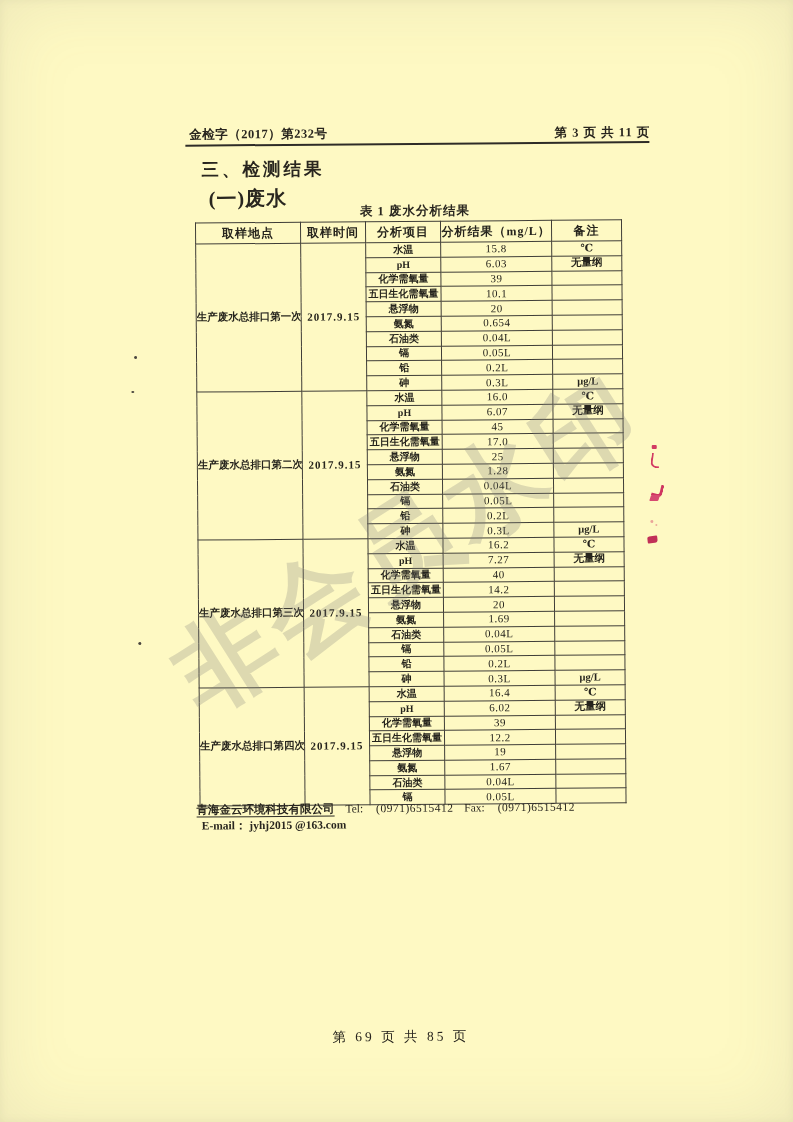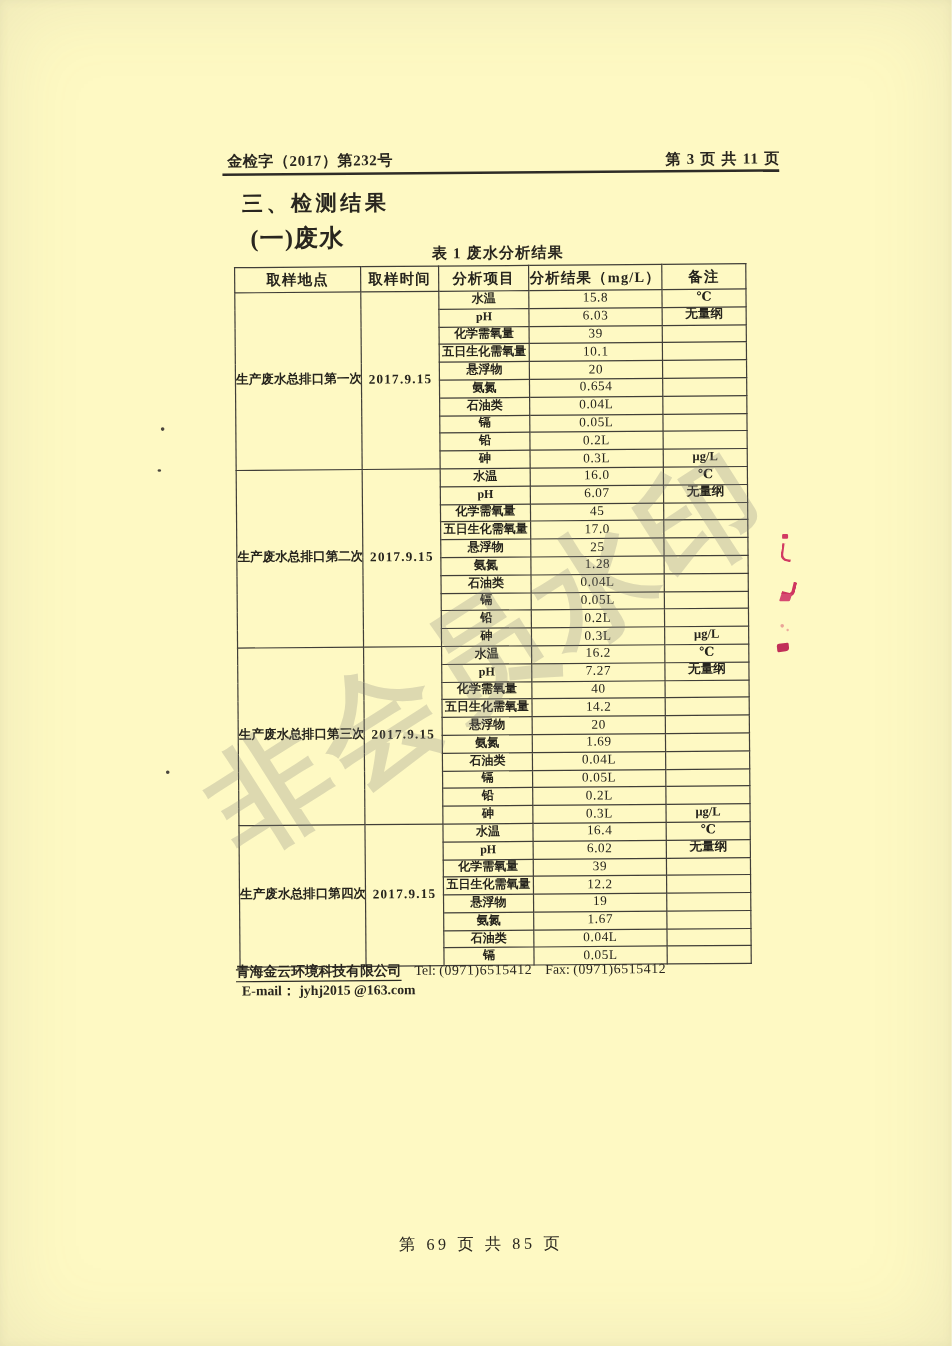--- a/index.html
+++ b/index.html
@@ -39,21 +39,21 @@
   #results tbody td{font-size:11px;line-height:1;}
   #results td.loc{font-weight:bold;font-size:10.5px;letter-spacing:0;}
   #results td.date{font-weight:bold;font-size:11px;letter-spacing:1px;}
   #results td.param{font-weight:bold;font-size:10px;}
   #results td.value{font-weight:normal;font-size:11px;letter-spacing:0.5px;}
   #results td.remark{font-weight:bold;font-size:10.5px;}
 
   .footer-line1{left:194px;top:801px;font-size:11.5px;}
   .footer-line1 .company{font-weight:bold;border-bottom:1.5px solid #2c2a25;padding-bottom:1px;}
   .footer-line1 .lbl{margin-left:8px;}
-  .footer-line1 .num{letter-spacing:0.5px;}
+  .footer-line1 .num{margin-left:10px;letter-spacing:0.5px;}
   .footer-line2{left:199px;top:817px;font-size:11.5px;font-weight:bold;}
   .bottom-page-number{left:0;top:1028px;width:793px;text-align:center;font-size:13.5px;letter-spacing:3px;}
 
   .watermark{
     left:183px;top:618px;font-size:100px;font-weight:bold;letter-spacing:6px;
     color:rgba(128,126,124,0.26);
     transform:rotate(-32deg);transform-origin:0 50%;
     pointer-events:none;z-index:5;
   }
 

